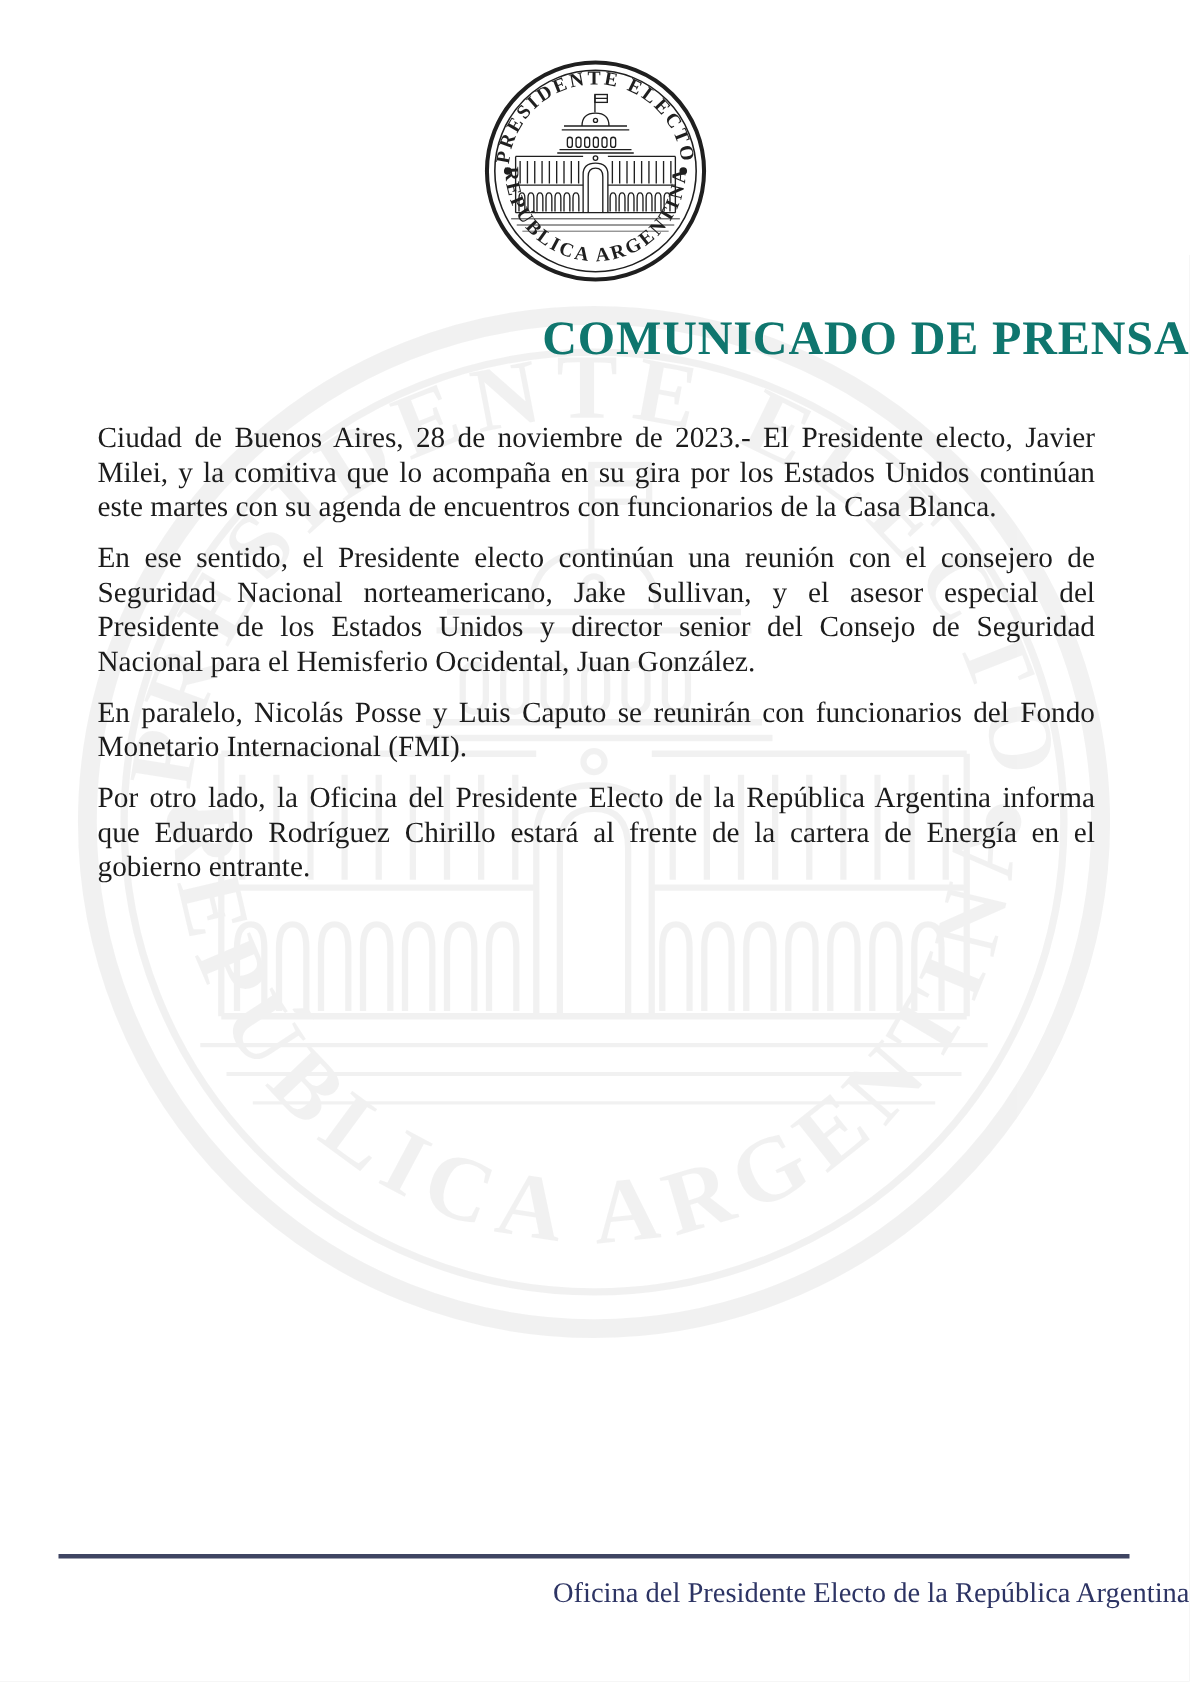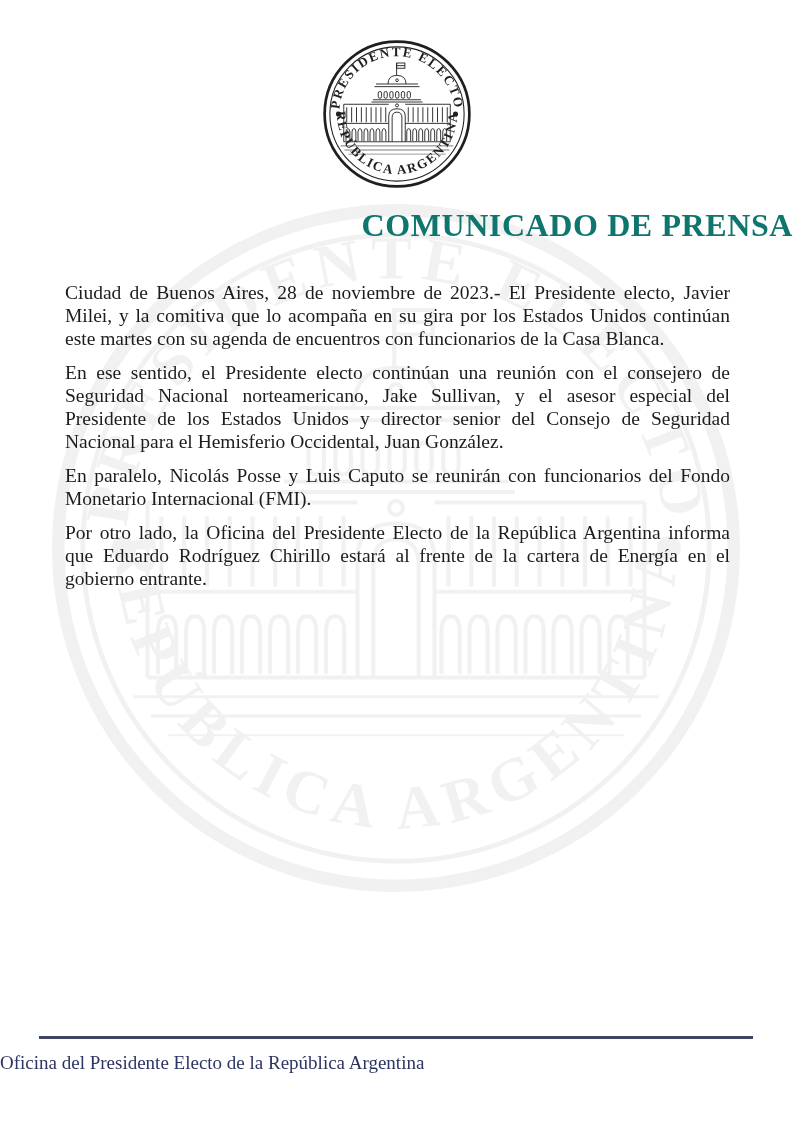--- a/index.html
+++ b/index.html
@@ -67,21 +67,21 @@
     width: 714px;
     height: 2.5px;
     background: var(--line-color, #3f4562);
     z-index: 1;
   }
   .footer-text {
     position: absolute;
     top: 1052px;
     left: 0;
     width: 100%;
-    text-align: left;
+    text-align: right;
     font-size: 19px;
     color: var(--footer-color, #2d3464);
     z-index: 1;
   }
   .seal-svg { width: 100%; height: 100%; display: block; }
   .seal-arc-text {
     font-family: "Liberation Serif", serif;
     font-weight: bold;
     font-size: 17.5px;
     letter-spacing: 2.4px;

